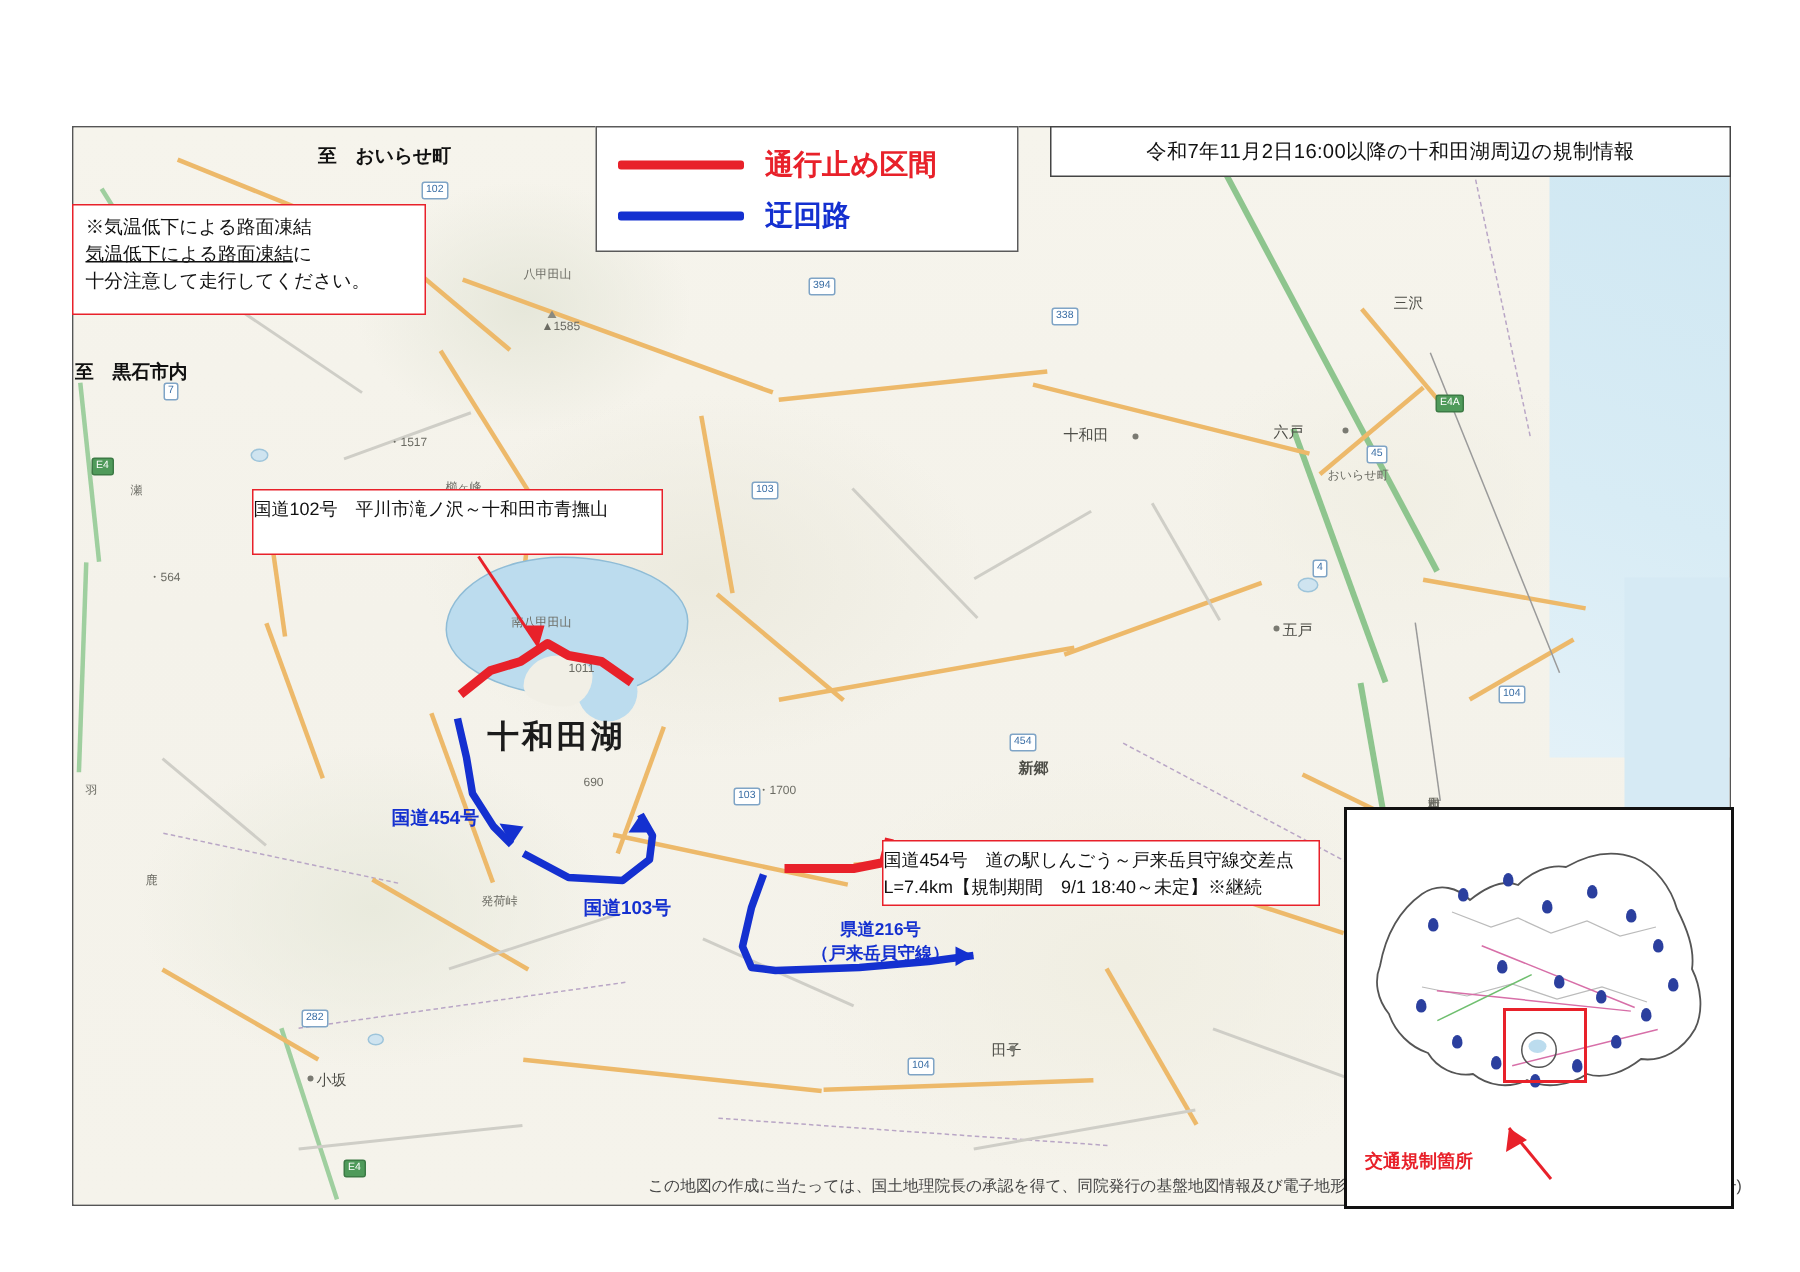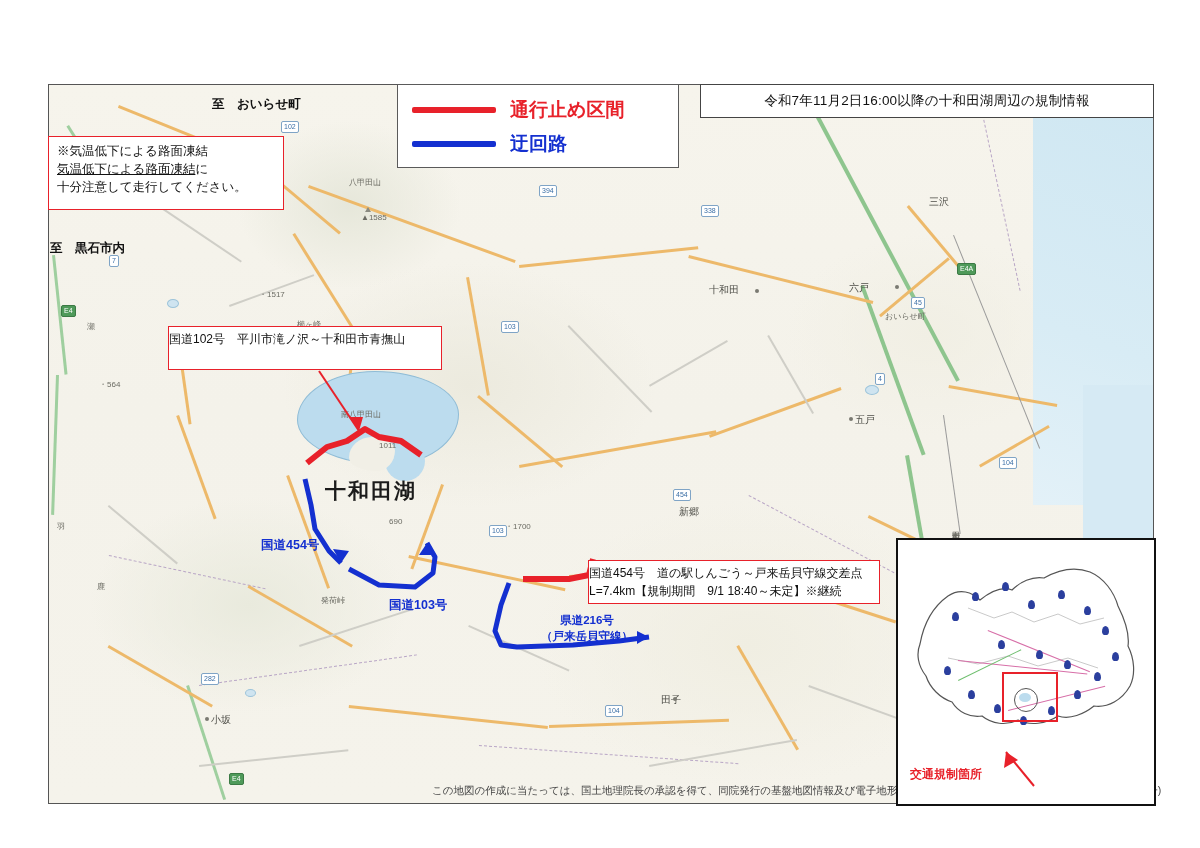--- a/index.html
+++ b/index.html
@@ -199,21 +199,21 @@
     <div class="lbl" style="left:210px;top:204px;">・1517</div>
     <div class="lbl" style="left:248px;top:234px;">櫛ヶ峰</div>
     <div class="lbl" style="left:292px;top:324px;">南八甲田山</div>
     <div class="lbl" style="left:330px;top:356px;">1011</div>
     <div class="lbl" style="left:340px;top:432px;">690</div>
     <div class="lbl" style="left:456px;top:436px;">・1700</div>
     <div class="lbl town" style="left:660px;top:198px;">十和田</div>
     <div class="lbl town" style="left:800px;top:196px;">六戸</div>
     <div class="lbl town" style="left:880px;top:96px;margin-top:14px;">三沢</div>
     <div class="lbl town" style="left:806px;top:328px;">五戸</div>
-    <div class="lbl town" style="left:630px;top:420px;">新郷</div>
+    <div class="lbl town" style="left:630px;top:420px;font-weight:bold;">新郷</div>
     <div class="lbl town" style="left:612px;top:608px;">田子</div>
     <div class="lbl town" style="left:162px;top:628px;">小坂</div>
     <div class="lbl" style="left:848px;top:546px;">・618</div>
     <div class="lbl" style="left:50px;top:294px;text-align:right;">・564</div>
     <div class="lbl" style="left:836px;top:226px;">おいらせ町</div>
     <div class="lbl" style="left:272px;top:510px;">発荷峠</div>
     <div class="lbl" style="left:8px;top:436px;">羽</div>
     <div class="lbl" style="left:38px;top:236px;">瀬</div>
     <div class="lbl" style="left:48px;top:496px;">鹿</div>
     <div class="lbl vert" style="left:900px;top:440px;">十和田市</div>

